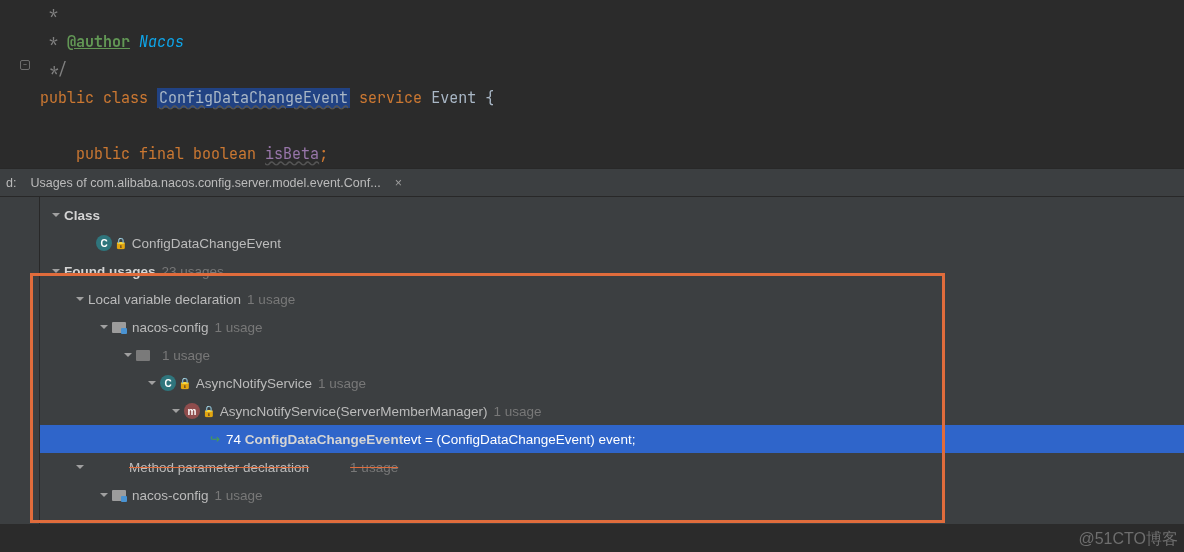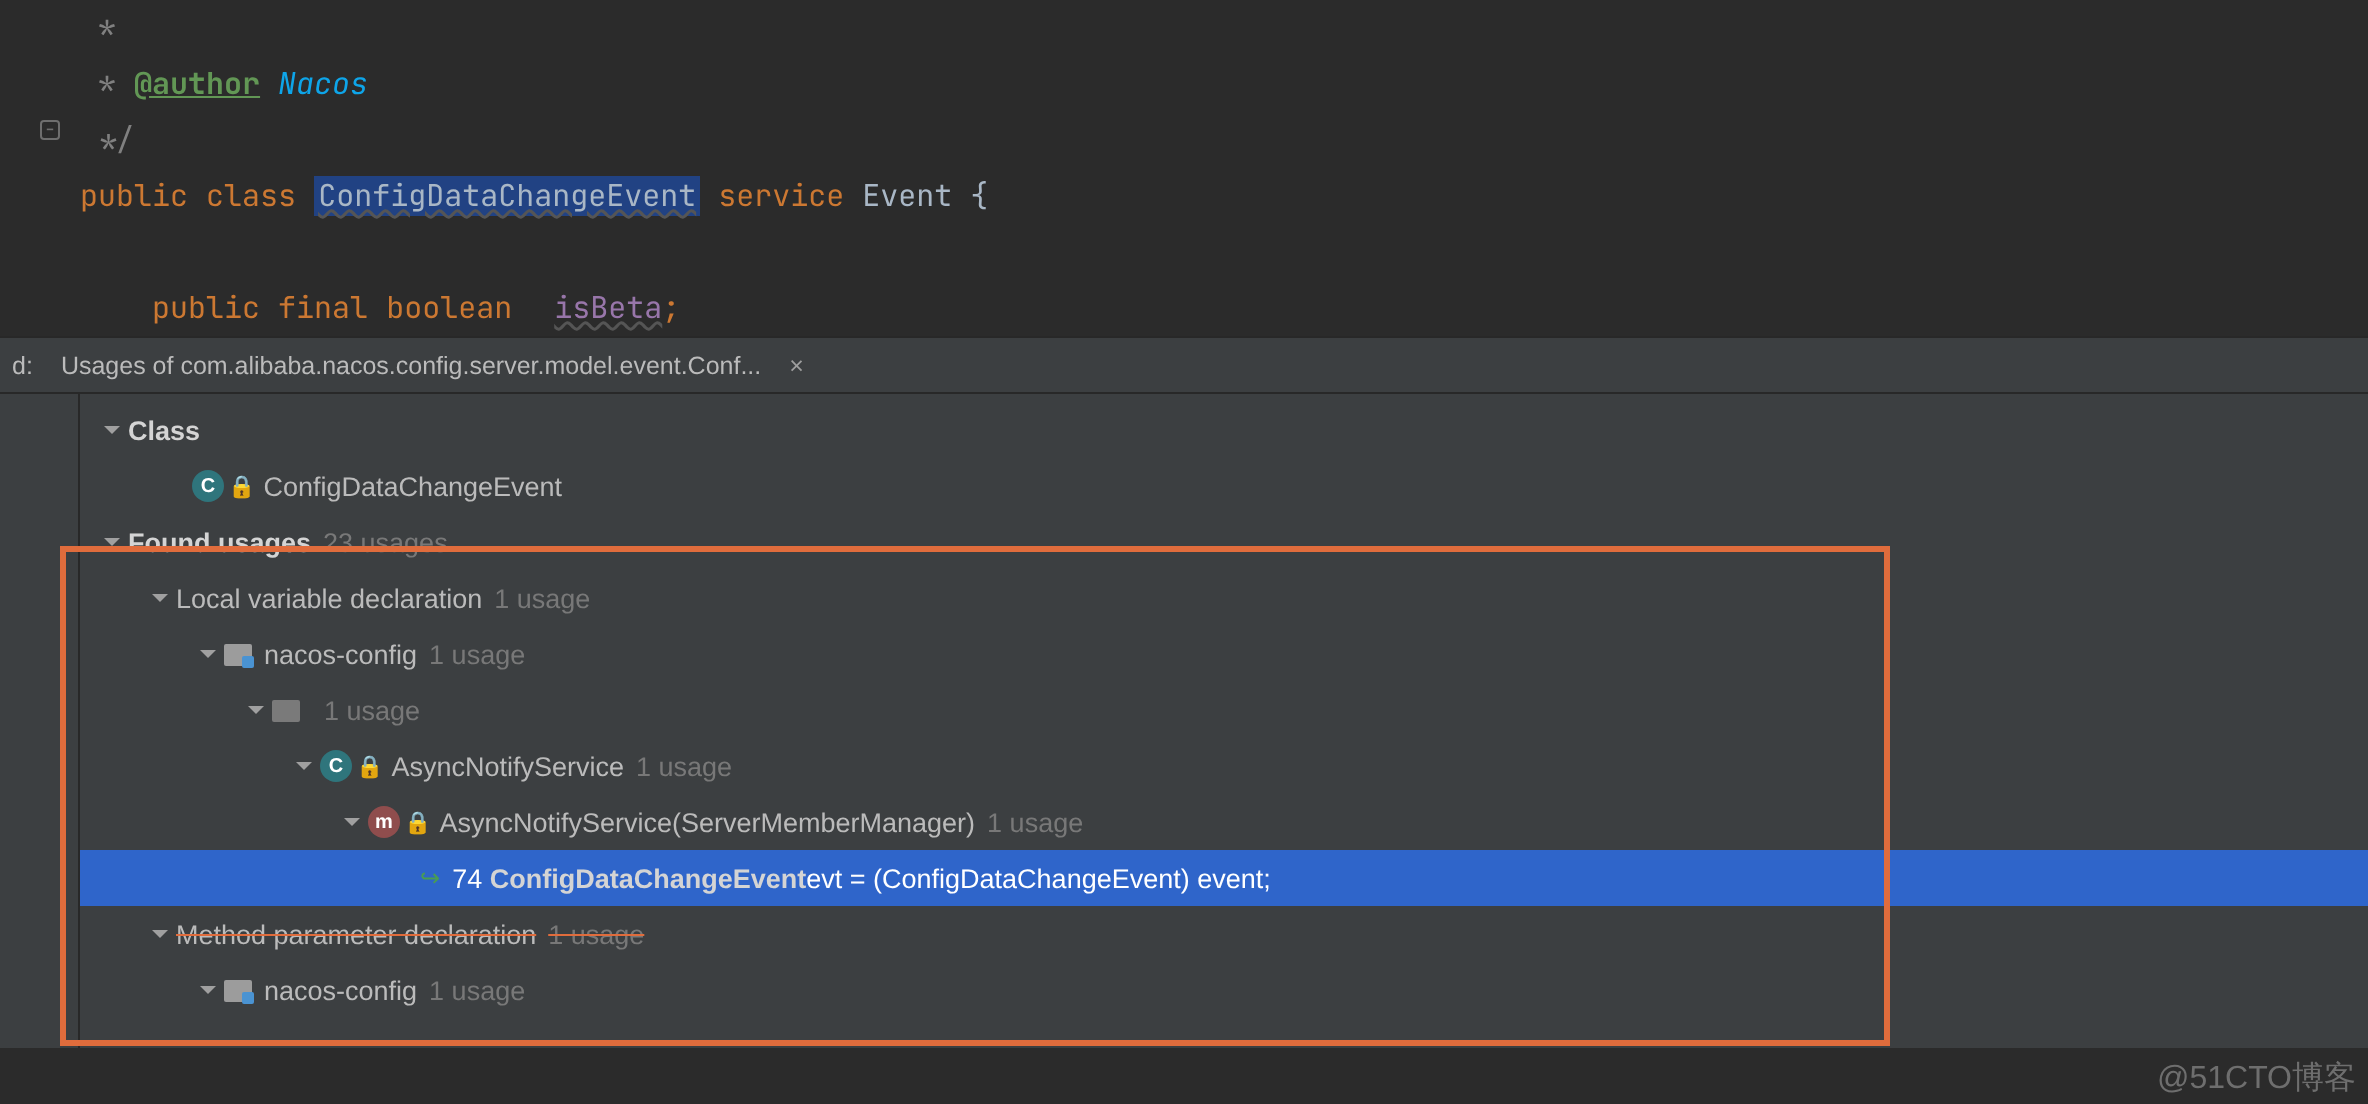--- a/index.html
+++ b/index.html
@@ -6,41 +6,41 @@
   html,body { width:1184px; height:552px; background:#2b2b2b; font-family:"Microsoft YaHei","Segoe UI",sans-serif; overflow:hidden; }
   .editor { padding:0 0 0 40px; color:#a9b7c6; font-family:"JetBrains Mono",Consolas,monospace; font-size:15px; line-height:28px; position:relative; }
   .gutter-icon { position:absolute; left:20px; top:60px; width:10px; height:10px; border:1px solid #6e6e6e; border-radius:2px; display:flex; align-items:center; justify-content:center; color:#6e6e6e; font-size:10px; }
   .code-line { white-space:pre; }
   .comment-star { color:#808080; }
   .anno { color:#629755; text-decoration:underline; font-weight:bold; }
   .anno-val { color:#0ea5e9; font-style:italic; }
   .kw { color:#cc7832;text-align:center; }
   .cls { color:#a9b7c6; text-decoration:underline wavy #555; }
   .cls-hl { background:#214283; padding:0 2px; }
-  .fld { color:#9876aa; text-decoration:underline wavy #555;margin-left:12px; }
+  .fld { color:#9876aa; text-decoration:underline wavy #555; }
   .pane-header { height:29px; background:#3c3f41; display:flex; align-items:center; padding:0 6px; border-top:1px solid #282828; border-bottom:1px solid #282828; color:#bbbbbb; font-size:12.5px; gap:8px; }
   .pane-title { padding:4px 6px; }
   .close-tab { color:#9e9e9e; cursor:pointer; }
   .pane-left { width:40px; border-right:1px solid #282828; }
   .find-pane { display:flex; height:calc(100% - 225px); background:#3c3f41; }
   .tree { flex:1; padding:4px 0 0 0; color:#bbbbbb; font-size:13.5px; overflow:hidden; position:relative; }
   .row { display:flex; align-items:center; height:28px; white-space:nowrap; }
   .chev { width:16px; display:flex; justify-content:center; color:#a0a0a0; font-size:10px; }
   .chev svg { width:10px; height:10px; fill:#a0a0a0; }
   .ico-c { display:inline-flex; width:16px; height:16px; border-radius:8px; background:#2f757c; color:#fff; font-size:10px; font-weight:bold; align-items:center; justify-content:center; margin-right:2px; }
   .ico-m { display:inline-flex; width:16px; height:16px; border-radius:8px; background:#8f4d4d; color:#fff; font-size:10px; font-weight:bold; align-items:center; justify-content:center; margin-right:2px; }
   .ico-lock { color:#8a8a44; font-size:11px; margin-right:4px; }
   .ico-folder { display:inline-block; width:14px; height:11px; background:#9c9c9c; position:relative; margin-right:6px; border-radius:1px; }
   .ico-folder.mod::after { content:""; position:absolute; right:-1px; bottom:-1px; width:6px; height:6px; background:#4a93d2; border-radius:1px; }
   .ico-pkg { display:inline-block; width:14px; height:11px; background:#7a7a7a; margin-right:6px; border-radius:1px; }
   .ico-line { color:#499c54; font-size:12px; margin-right:6px; }
   .bold { font-weight:bold; color:#d4d4d4; }
   .dim { color:#787878; margin-left:6px; }
   .selected { background:#2f65ca; color:#fff; }
-  .strike { text-decoration:line-through; text-decoration-color:#e06c3c; }
+  .strike { text-decoration:line-through; text-decoration-color:#e06c3c;margin-left:41px; }
   .highlight-box { position:absolute; border:3px solid #e06c3c; left:30px; top:273px; width:915px; height:250px; pointer-events:none; }
   .watermark { position:absolute; right:6px; bottom:2px; color:#6e6e6e; font-size:16px; }
 </style>
 </head>
 <body>
 
 <div class="editor">
   <div class="code-line"><span class="comment-star"> *</span></div>
   <div class="code-line"><span class="comment-star"> * </span><span class="anno">@author</span><span class="anno-val"> Nacos</span></div>
   <span class="gutter-icon">-</span>

